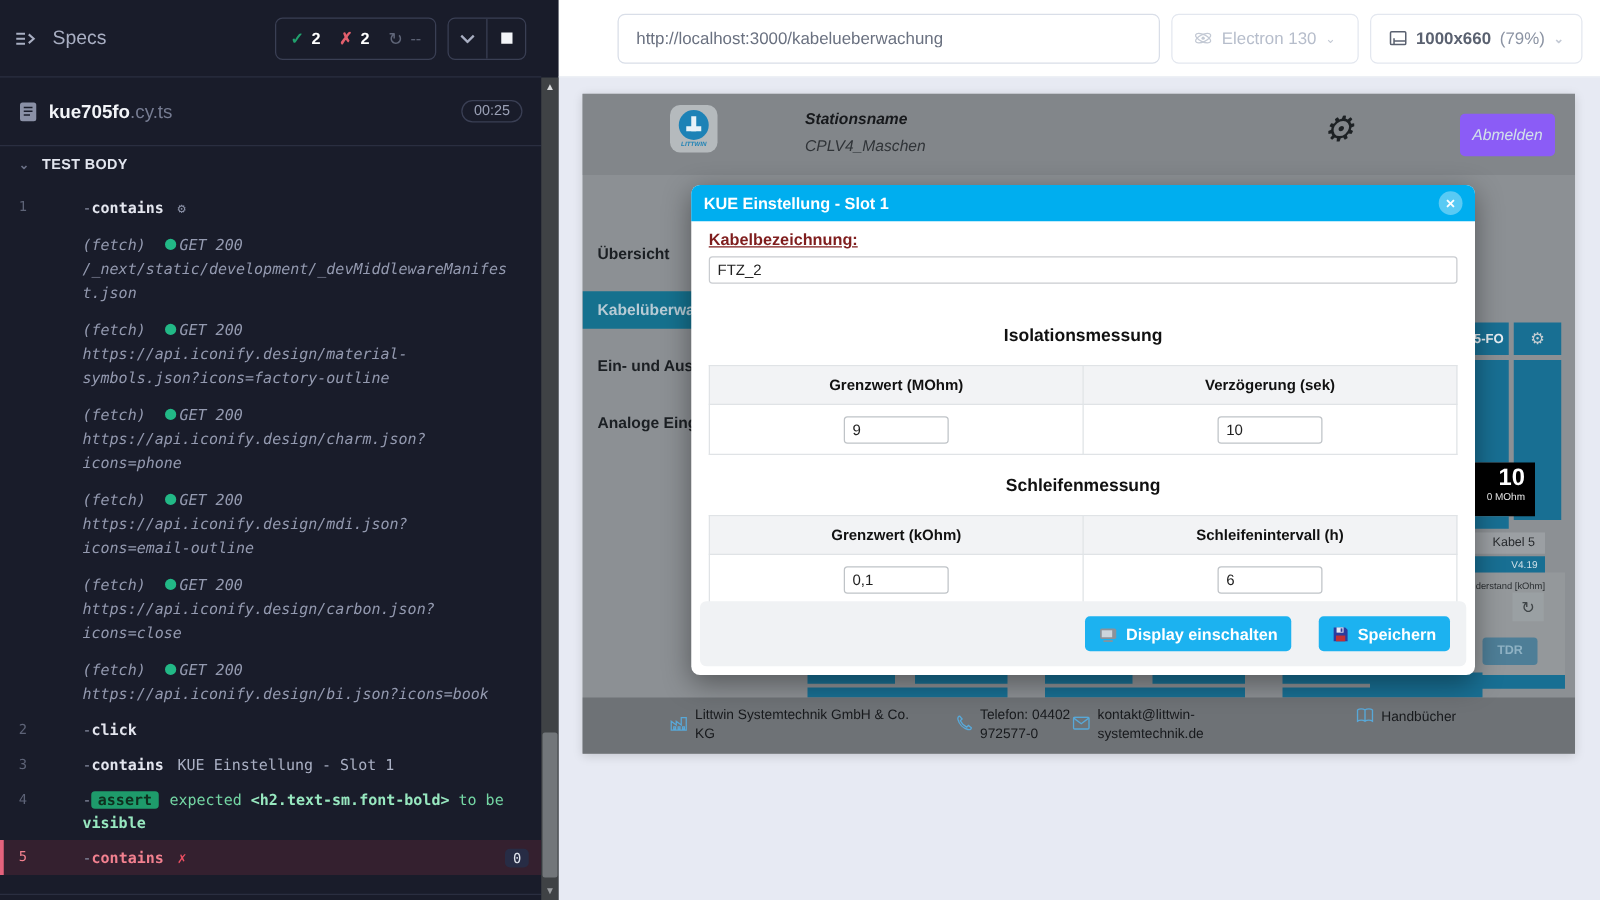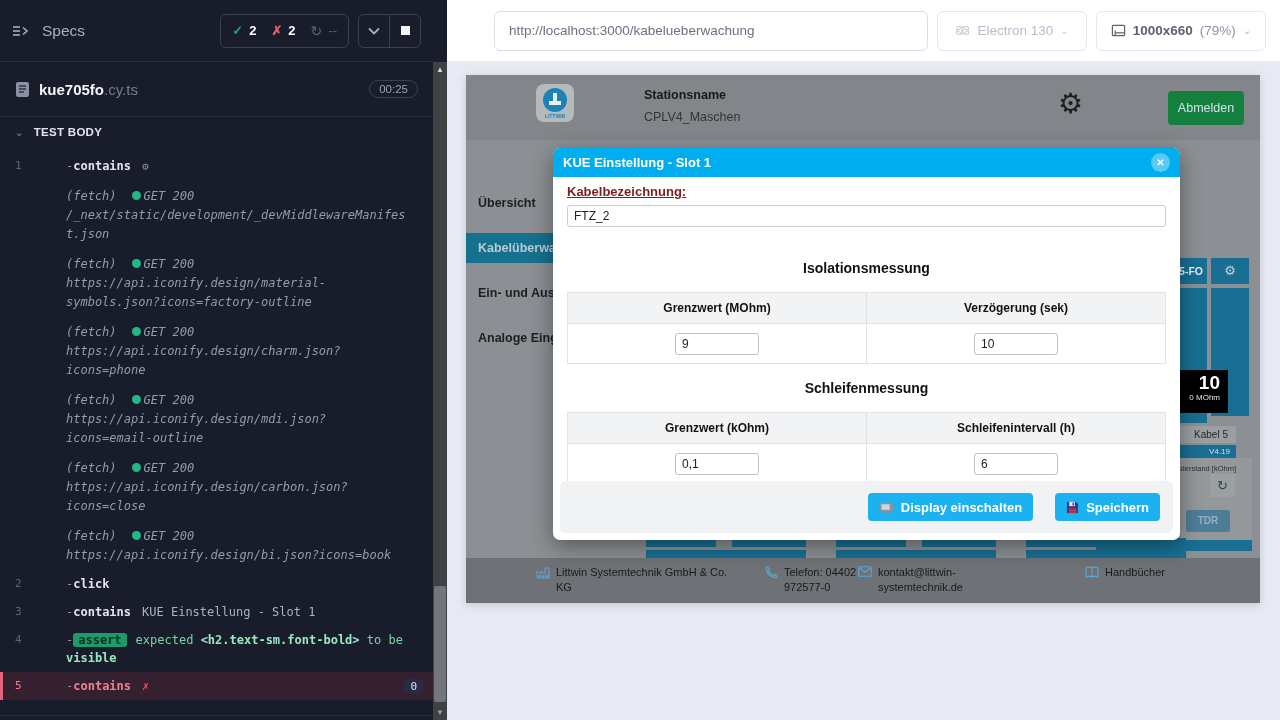--- a/index.html
+++ b/index.html
@@ -56,31 +56,31 @@
   .bbar{height:62px;background:#fff;display:flex;align-items:center;padding-left:47px;gap:9px;border-bottom:1px solid #e8ebf2;box-sizing:border-box;}
   .urlbox{width:434px;height:40px;box-sizing:border-box;border:1px solid #d9dee8;border-radius:6px;padding:0 14px;font-size:13.5px;color:#6a7180;font-family:"Liberation Sans",sans-serif;outline:none;}
   .selbox{height:40px;box-sizing:border-box;border:1px solid #e3e7ef;border-radius:6px;display:flex;align-items:center;justify-content:center;gap:7px;cursor:pointer;background:#fff;}
   .bsel{width:150px;color:#b6bdcb;font-size:13.5px;}
   .vsel{width:170px;color:#5a6170;font-size:13.5px;font-weight:bold;}
   .vsel .pct{color:#8b93a3;font-weight:normal;}
   .chev2{color:#c3c9d4;font-size:10px;}
   .stage{position:absolute;left:0;top:62px;width:833px;height:658px;background:#e7eaf3;}
   
   .aut{position:absolute;left:19px;top:13px;width:794px;height:528px;background:#8c9094;overflow:hidden;box-shadow:0 2px 8px rgba(0,0,0,.15);}
-  .app-header{position:absolute;left:0;top:0;width:794px;height:65px;background:#82868a;}
+  .app-header{position:absolute;left:0;top:0;width:794px;height:65px;background:#82868a;font-style:italic;}
   .logo{position:absolute;left:70px;top:9px;width:38px;height:38px;background:#b5babd;border-radius:8px;display:flex;align-items:center;justify-content:center;flex-direction:column;}
   .logo .lg-c{width:24px;height:24px;border-radius:50%;background:#1d82b6;position:relative;}
   .logo .lg-c:before{content:"";position:absolute;left:10px;top:5px;width:4px;height:12px;background:#e8f2f8;}
   .logo .lg-c:after{content:"";position:absolute;left:6px;top:13px;width:12px;height:4px;background:#e8f2f8;}
   .logo .lg-t{font-size:5px;color:#1d82b6;font-weight:bold;margin-top:1px;}
   .station{position:absolute;left:178px;top:13px;}
   .station .lbl{font-size:12.5px;font-weight:bold;color:#17191c;}
   .station .val{font-size:12.5px;color:#303438;margin-top:8px;}
   .gear-app{position:absolute;left:592px;top:15px;font-size:28px;color:#1d2124;cursor:pointer;line-height:1;}
-  .logout{position:absolute;left:702px;top:16px;width:76px;height:34px;background:#15803d;border-radius:4px;color:#d2e2ea;font-size:12.5px;display:flex;align-items:center;justify-content:center;cursor:pointer;}
+  .logout{position:absolute;left:702px;top:16px;width:76px;height:34px;background:#8b5cf6;border-radius:4px;color:#d2e2ea;font-size:12.5px;display:flex;align-items:center;justify-content:center;cursor:pointer;}
   .nav{position:absolute;left:0;top:113px;width:170px;}
   .nav-item{height:30px;line-height:30px;padding-left:12px;font-size:12.5px;font-weight:bold;color:#1b1f23;margin-bottom:15px;cursor:pointer;white-space:nowrap;overflow:hidden;}
   .nav-item.active{background:#15718e;color:#b7cbd5;}
   
   .slotcard{position:absolute;left:630px;top:183px;width:156px;height:300px;font-family:"Liberation Sans",sans-serif;}
   .sc-panel{position:absolute;left:0;top:200px;width:156px;height:82px;background:#94989b;}
   .sc-title{position:absolute;left:0;top:0;width:111px;height:26px;background:#186f93;color:#e8eef2;font-size:10.5px;font-weight:bold;text-align:right;line-height:26px;padding-right:4px;box-sizing:border-box;}
   .sc-gearbox{position:absolute;left:115px;top:0;width:38px;height:26px;background:#186f93;color:#c7ced2;text-align:center;line-height:26px;font-size:13px;}
   .sc-colL{position:absolute;left:0;top:30px;width:111px;height:82px;background:#186f93;}
   .sc-colR{position:absolute;left:115px;top:30px;width:38px;height:128px;background:#186f93;}
@@ -98,21 +98,21 @@
   .sc-tdr{position:absolute;left:90px;top:252px;width:44px;height:22px;background:#4e7e97;color:#8fb2c4;font-size:10px;font-weight:bold;text-align:center;line-height:22px;border-radius:3px;}
   .sc-bottombar{position:absolute;left:0;top:282px;width:156px;height:11px;background:#186f93;}
   
   .fraggroup{position:absolute;height:20px;width:160px;}
   .fg-a{position:absolute;left:0;top:0;width:70px;height:9px;background:#186f93;}
   .fg-b{position:absolute;left:86px;top:0;width:74px;height:9px;background:#186f93;}
   .fg-c{position:absolute;left:0;top:12px;width:160px;height:8px;background:#186f93;}
   .fragdark{position:absolute;left:219px;top:452px;width:60px;height:11px;background:#53575a;}
   
   .app-footer{position:absolute;left:0;bottom:0;width:794px;height:45px;background:#6e7276;}
-  .f-item{position:absolute;top:7px;display:flex;gap:6px;color:#17191c;font-size:11px;line-height:15px;}
+  .f-item{position:absolute;top:7px;display:flex;gap:6px;color:#17191c;font-size:11px;line-height:15px;align-items:center;}
   .f-icon{color:#58a8d8;flex:none;padding-top:1px;}
   
   .modal{position:absolute;left:87px;top:73px;width:627px;height:392px;background:#fff;border-radius:7px;box-shadow:0 6px 22px rgba(0,0,0,.4);z-index:10;}
   .m-head{height:29px;background:#00aeef;border-radius:7px 7px 0 0;display:flex;align-items:center;padding:0 10px;color:#fff;font-weight:bold;font-size:13px;}
   .m-close{margin-left:auto;width:19px;height:19px;border-radius:50%;background:rgba(255,255,255,.35);color:#fff;font-size:10px;display:flex;align-items:center;justify-content:center;font-weight:bold;cursor:pointer;}
   .m-body{padding:7px 14px 0;}
   .m-label{font-size:13px;font-weight:bold;color:#7f1d1d;text-decoration:underline;}
   .m-input{width:100%;box-sizing:border-box;height:22px;border:1px solid #c9ccd0;border-radius:3px;margin-top:6px;font-size:12px;padding:0 6px;color:#222;font-family:"Liberation Sans",sans-serif;outline:none;}
   .m-section{text-align:center;font-weight:bold;font-size:14px;color:#111;margin-top:33px;}
   .m-section.second{margin-top:16px;}

